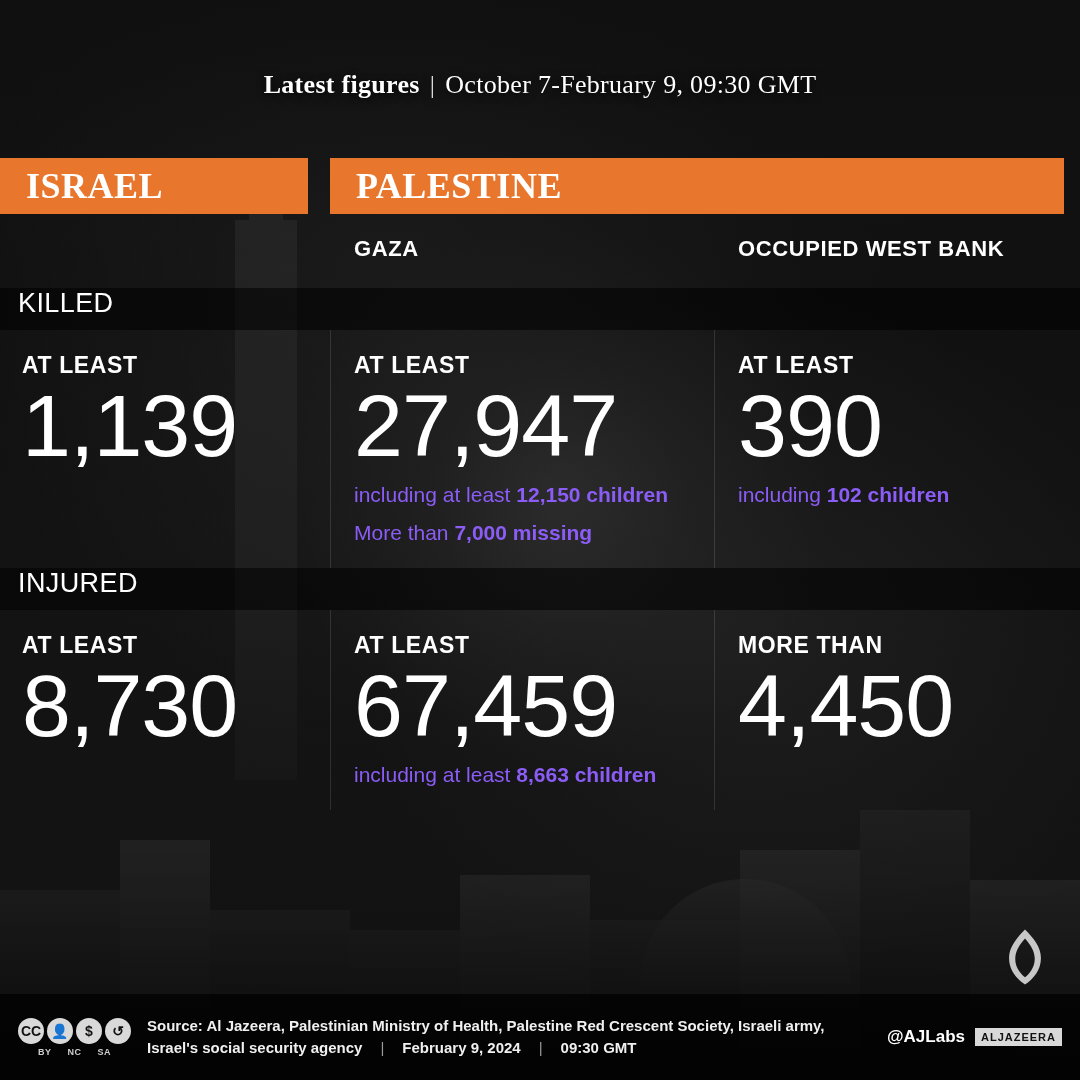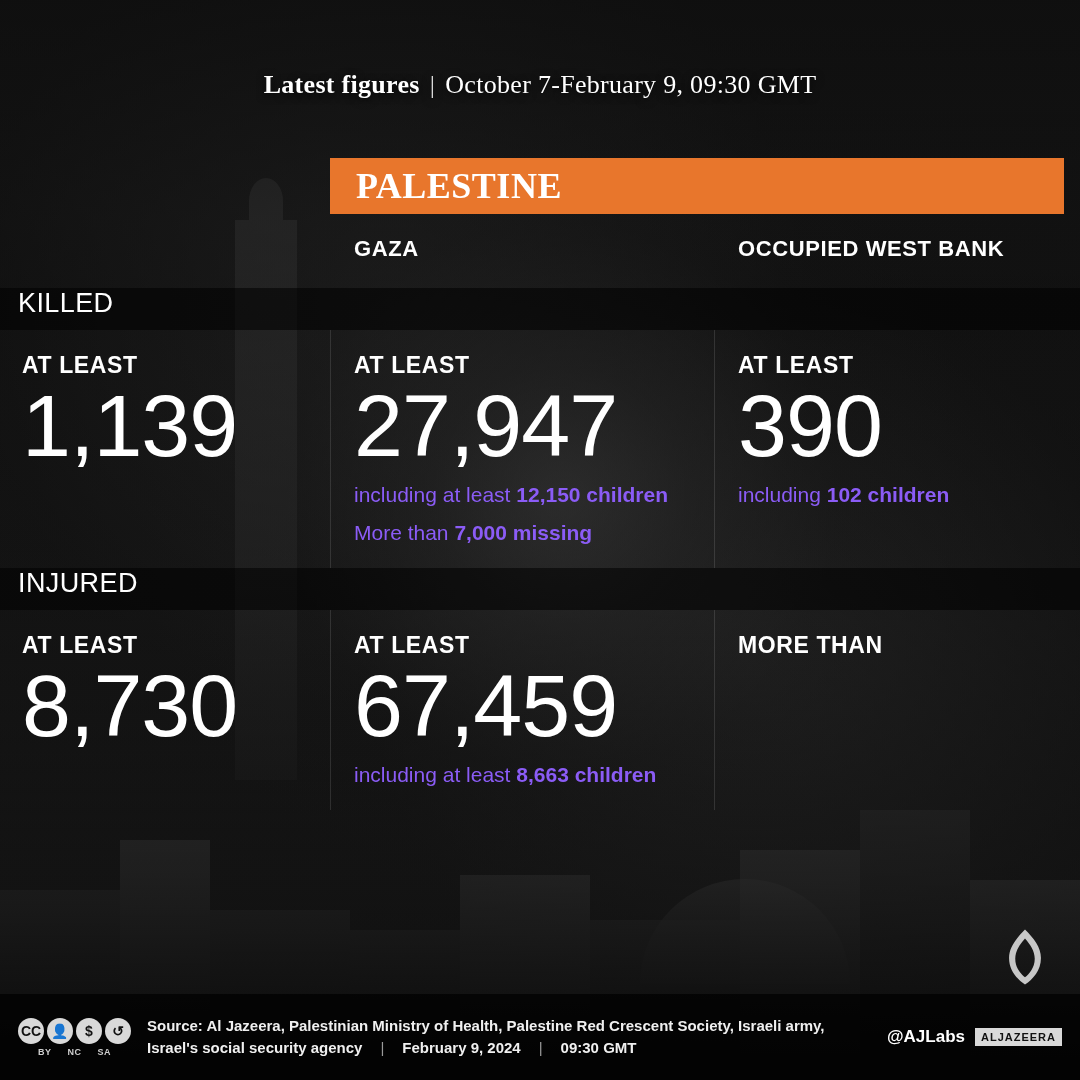--- a/index.html
+++ b/index.html
@@ -201,20 +201,23 @@
 
 <div class="page">
 
   <div class="header">
     <div class="subtitle">
       <span class="bold">Latest figures</span><span class="sep">|</span><span>October 7-February 9, 09:30 GMT</span>
     </div>
   </div>
 
   <div class="banner-row">
+    <div class="banner israel">
+      <span class="banner-label">ISRAEL</span>
+    </div>
     <div class="banner palestine">
       <span class="banner-label">PALESTINE</span>
     </div>
   </div>
 
   <div class="subhead-row">
     <div class="subhead gaza">GAZA</div>
     <div class="subhead owb">OCCUPIED WEST BANK</div>
   </div>
 
@@ -261,20 +264,21 @@
       </div>
 
       <div class="cell c2">
         <div class="qual">AT LEAST</div>
         <div class="figure">67,459</div>
         <div class="note"><span>including at least </span><b>8,663 children</b></div>
       </div>
 
       <div class="cell c3">
         <div class="qual">MORE THAN</div>
+        <div class="figure">4,450</div>
       </div>
 
     </div>
   </div>
 
   <svg class="aj-logo" viewBox="0 0 60 70">
     <path d="M30 4 C20 14 12 24 12 36 C12 50 21 60 30 66 C39 60 48 50 48 36 C48 24 40 14 30 4 Z M30 14 C36 21 41 28 41 37 C41 47 35 54 30 58 C25 54 19 47 19 37 C19 28 24 21 30 14 Z" fill="#e6e6e6" opacity=".9"></path>
   </svg>
 
   <div class="footer">

